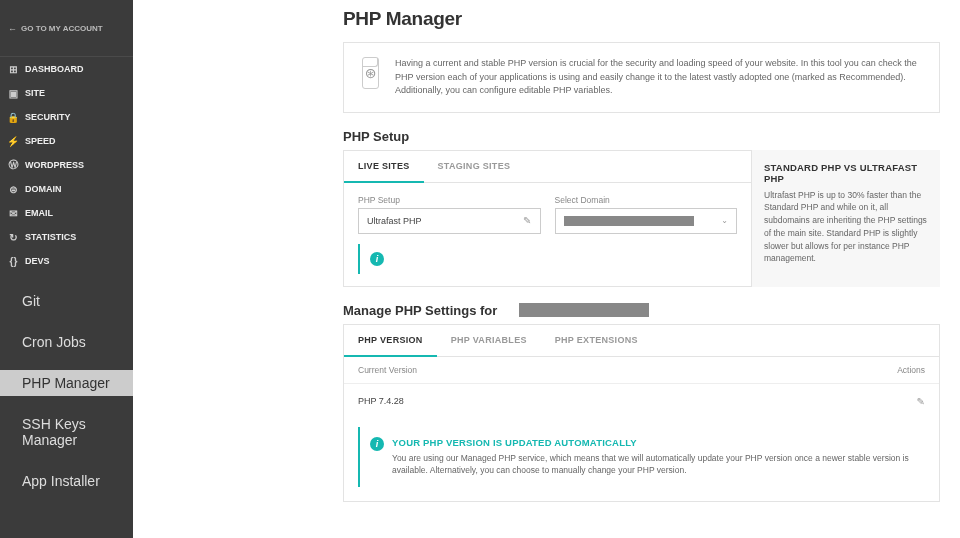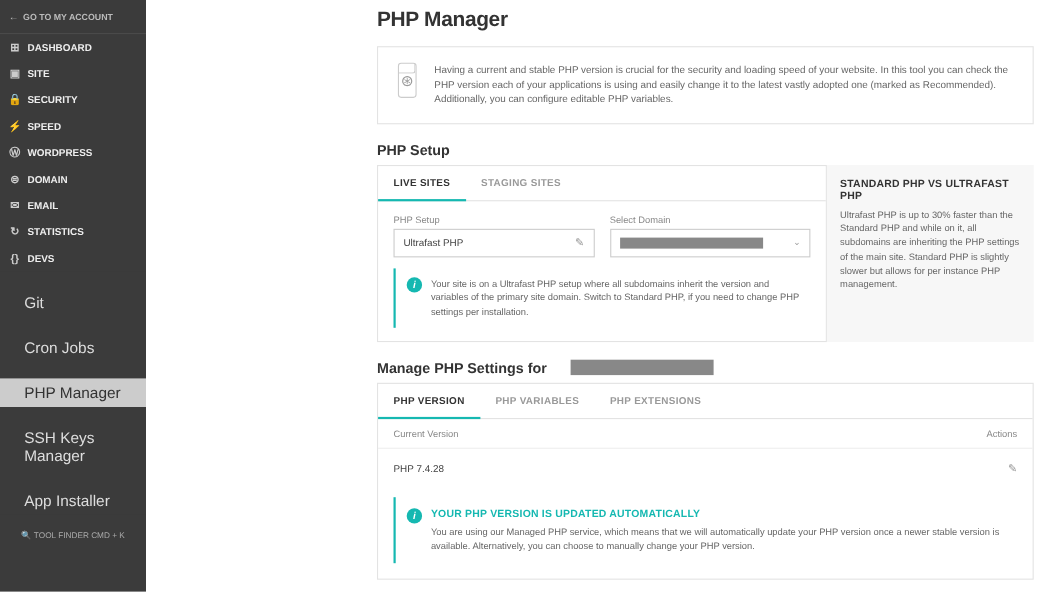--- a/index.html
+++ b/index.html
@@ -1,18 +1,18 @@
 <!DOCTYPE html>
 <html><head>
 <meta charset="utf-8">
 <style>
 * { box-sizing: border-box; margin: 0; padding: 0; }
 body { font-family: -apple-system, BlinkMacSystemFont, "Segoe UI", Arial, sans-serif; font-size: 10px; background: #fff; width: 960px; height: 538px; overflow: hidden; display: flex; }
 .sidebar { width: 133px; background: #3b3b3b; color: #ccc; display: flex; flex-direction: column; height: 100%; }
-.go-account { font-size: 8px; font-weight: 600; color: #bbb; padding: 10px 8px; display: flex; align-items: center; gap: 4px; border-bottom: 1px solid #4a4a4a; cursor: pointer; }
+.go-account { font-size: 8px; font-weight: 600; color: #bbb; padding: 23px 8px; display: flex; align-items: center; gap: 4px; border-bottom: 1px solid #4a4a4a; cursor: pointer; }
 .go-account::before { content: "←"; font-size: 9px; }
 .nav-item { display: flex; align-items: center; gap: 6px; padding: 6.5px 8px; font-size: 9px; font-weight: 600; color: #eee; cursor: pointer; text-transform: uppercase; }
 .nav-icon { width: 11px; height: 11px; display: inline-flex; align-items: center; justify-content: center; font-size: 10px; color: #ccc; }
 .sub-items { background: #3b3b3b; }
 .sub-item { padding: 5px 8px 5px 22px; font-size: 14px; color: #ddd; cursor: pointer; margin-top: 15px; }
 .sub-item.active { background: #ccc; color: #333; }
 .tool-finder { margin-top: 8px; padding: 6px 8px; font-size: 7.5px; color: #aaa; text-align: center; }
 .main { flex: 1; background: #fff; overflow-y: auto; padding: 0 0 20px; }
 .page-title { font-size: 19px; font-weight: 600; color: #333; padding: 8px 0 12px 210px; letter-spacing: -0.3px; }
 .intro-card { margin: 0 20px 16px 210px; border: 1px solid #e3e3e3; background: #fff; padding: 14px 18px; display: flex; gap: 16px; align-items: flex-start; }
@@ -88,21 +88,20 @@
       <span class="nav-icon">{}</span>
       <span>DEVS</span>
     </div>
   <div class="sub-items">
     <div class="sub-item">Git</div>
     <div class="sub-item">Cron Jobs</div>
     <div class="sub-item active">PHP Manager</div>
     <div class="sub-item">SSH Keys Manager</div>
     <div class="sub-item">App Installer</div>
   </div>
-  <div class="tool-finder">🔍 TOOL FINDER CMD + K</div>
 </div>
 
 <div class="main">
   <h1 class="page-title">PHP Manager</h1>
 
   <div class="intro-card">
     <div class="intro-icon">⊛</div>
     <div class="intro-text">Having a current and stable PHP version is crucial for the security and loading speed of your website. In this tool you can check the PHP version each of your applications is using and easily change it to the latest vastly adopted one (marked as Recommended). Additionally, you can configure editable PHP variables.</div>
   </div>
 
@@ -126,21 +125,20 @@
           <div class="field">
             <div class="field-label">Select Domain</div>
             <div class="select-box">
               <span class="redacted"></span>
               <span class="chev">⌄</span>
             </div>
           </div>
         </div>
         <div class="info-banner">
           <div class="info-i">i</div>
-          <div class="info-text">Your site is on a Ultrafast PHP setup where all subdomains inherit the version and variables of the primary site domain. Switch to Standard PHP, if you need to change PHP settings per installation.</div>
         </div>
       </div>
     </div>
     <div class="side-card">
       <div class="side-title">STANDARD PHP VS ULTRAFAST PHP</div>
       <div class="side-text">Ultrafast PHP is up to 30% faster than the Standard PHP and while on it, all subdomains are inheriting the PHP settings of the main site. Standard PHP is slightly slower but allows for per instance PHP management.</div>
     </div>
   </div>
 
   <h2 class="manage-title">

